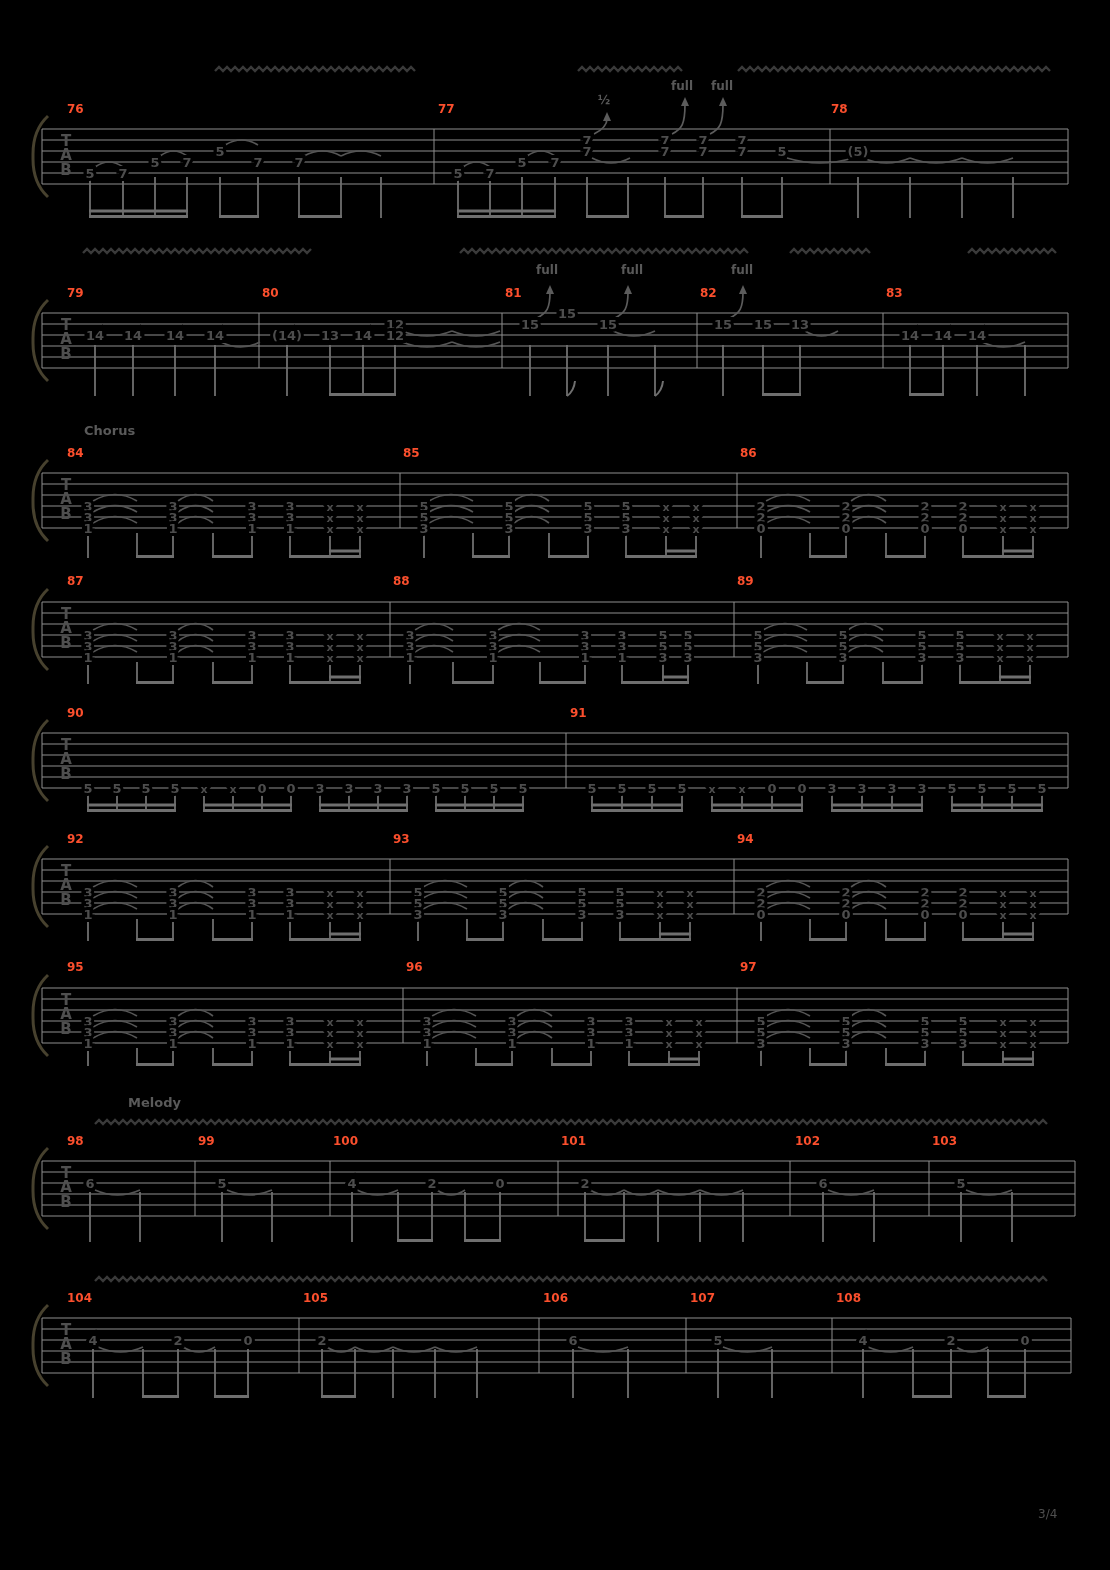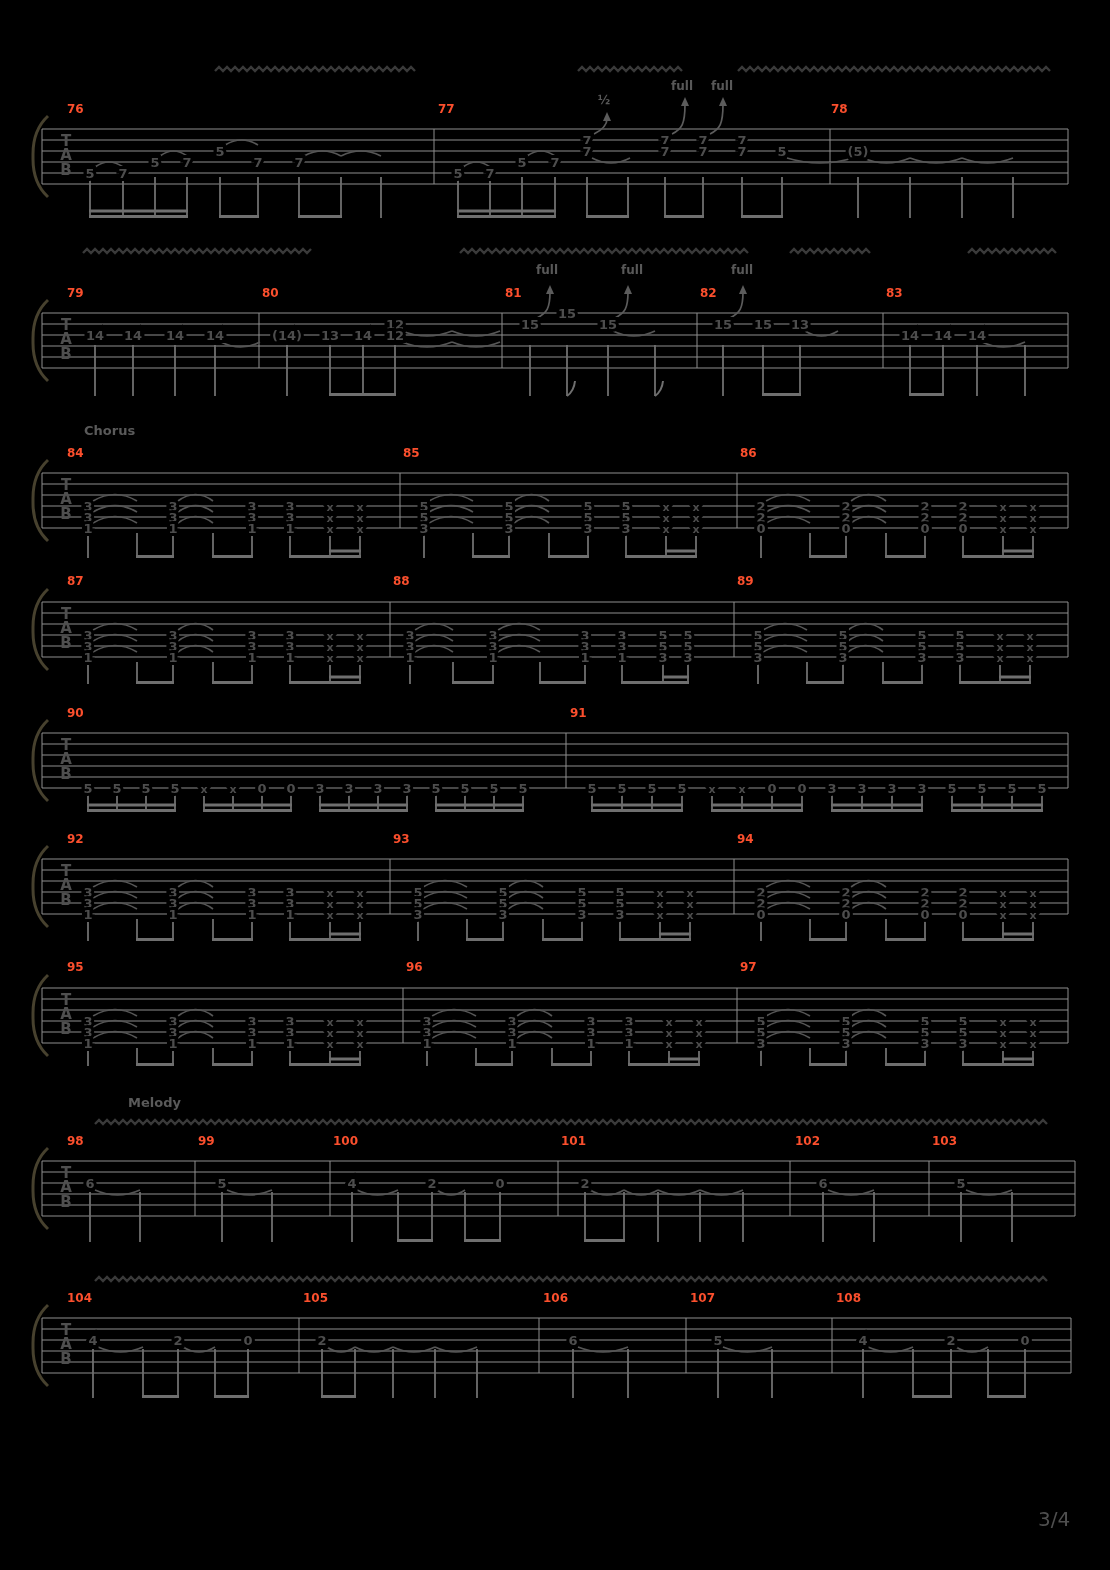--- a/index.html
+++ b/index.html
@@ -3,21 +3,21 @@
 <meta charset="utf-8">
 <style>
   html,body{margin:0;padding:0;background:#000;}
   .page{position:relative;width:1110px;height:1570px;background:#000;overflow:hidden;
         font-family:"DejaVu Sans", sans-serif;}
   #score{position:absolute;left:0;top:0;}
   #score text{font-family:"DejaVu Sans", sans-serif;}
   .section-label{position:absolute;font-size:13px;font-weight:bold;color:#5a5a5a;}
   .label-chorus{left:84px;top:423px;text-align:center;}
   .label-melody{left:84px;top:1095px;margin-left:44px;}
-  .page-indicator{position:absolute;left:1038px;top:1507px;font-size:20px;color:#4f4f4f;}
+  .page-indicator{position:absolute;left:1038px;top:1507px;font-size:12px;color:#4f4f4f;}
 </style>
 </head>
 <body>
 
 <div class="page">
   <svg id="score" width="1110" height="1570" viewBox="0 0 1110 1570">
       <rect x="0" y="0" width="1110" height="1570" fill="#000000"></rect>
       <g>
         <path d="M48 116 C36 127 33 141 33 154 L33 159 C33 172 36 186 48 197" stroke="#47412e" stroke-width="3" fill="none"></path>
         <line x1="42" y1="129" x2="1068" y2="129" stroke="#8e8e8e" stroke-width="1"></line>

